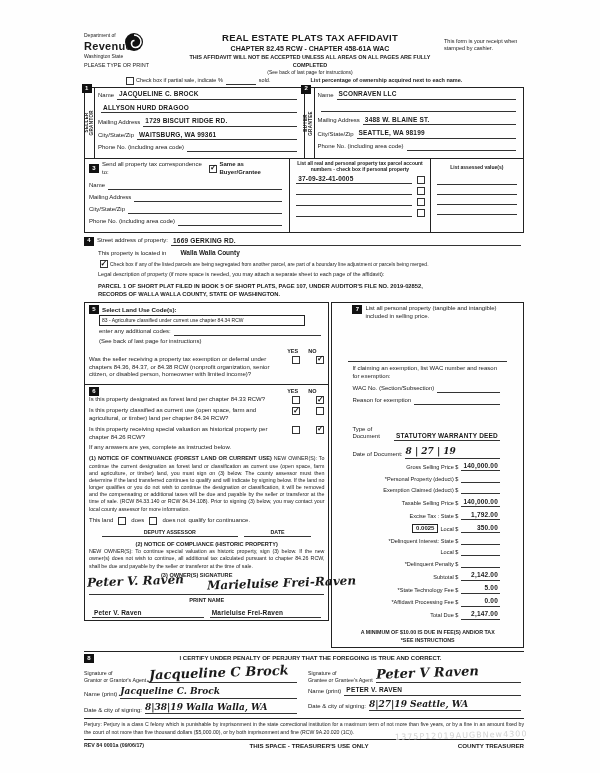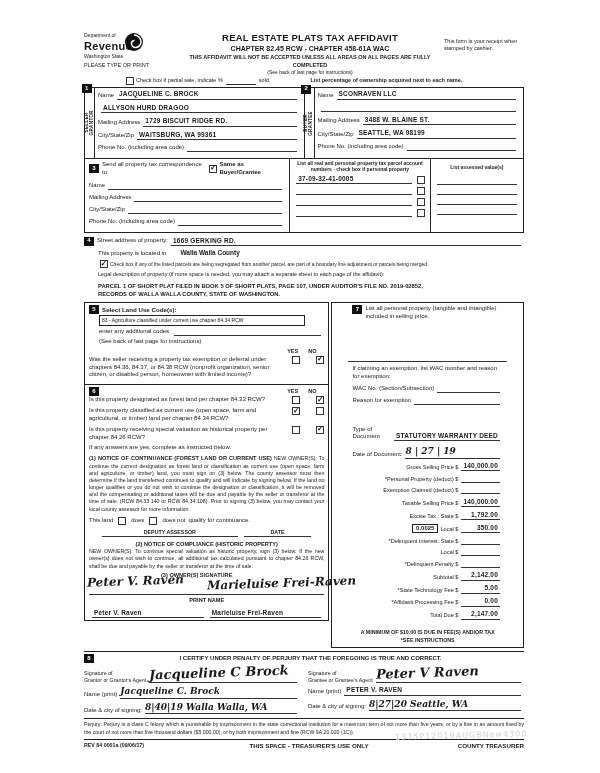--- a/index.html
+++ b/index.html
@@ -545,41 +545,41 @@
           </div>
           <div class="s8row">
               <span>Name (print)</span>
               <span class="u">
                 <span class="hand">Jacqueline C. Brock</span>
               </span>
             </div>
           <div class="s8row">
               <span>Date &amp; city of signing:</span>
               <span class="u">
-                <span class="hand">8|40|19  Walla Walla, WA</span>
+                <span class="hand">8|38|19  Walla Walla, WA</span>
               </span>
             </div>
         </div>
         <div class="s8col">
           <div class="s8sigrow">
             <span class="s8lab"><span>Signature of</span><br><span>Grantee or Grantee's Agent</span></span>
             <span class="u">
                 <span class="sig" style="font-size:13px">Peter V Raven</span>
               </span>
           </div>
           <div class="s8row">
               <span>Name (print)</span>
               <span class="u">
                 <span class="val">PETER V. RAVEN</span>
               </span>
             </div>
           <div class="s8row">
               <span>Date &amp; city of signing:</span>
               <span class="u">
-                <span class="hand">8|27|20  Seattle, WA</span>
+                <span class="hand">8|27|19  Seattle, WA</span>
               </span>
             </div>
         </div>
       </div>
     </div>
 
     <div class="perjury">Perjury: Perjury is a class C felony which is punishable by imprisonment in the state correctional institution for a maximum term of not more than five years, or by a fine in an amount fixed by the court of not more than five thousand dollars ($5,000.00), or by both imprisonment and fine (RCW 9A.20.020 (1C)).</div>
     <div class="botline">
       <span class="rev">REV 84 0001a (09/06/17)</span>
       <span class="treas">THIS SPACE - TREASURER'S USE ONLY</span>

